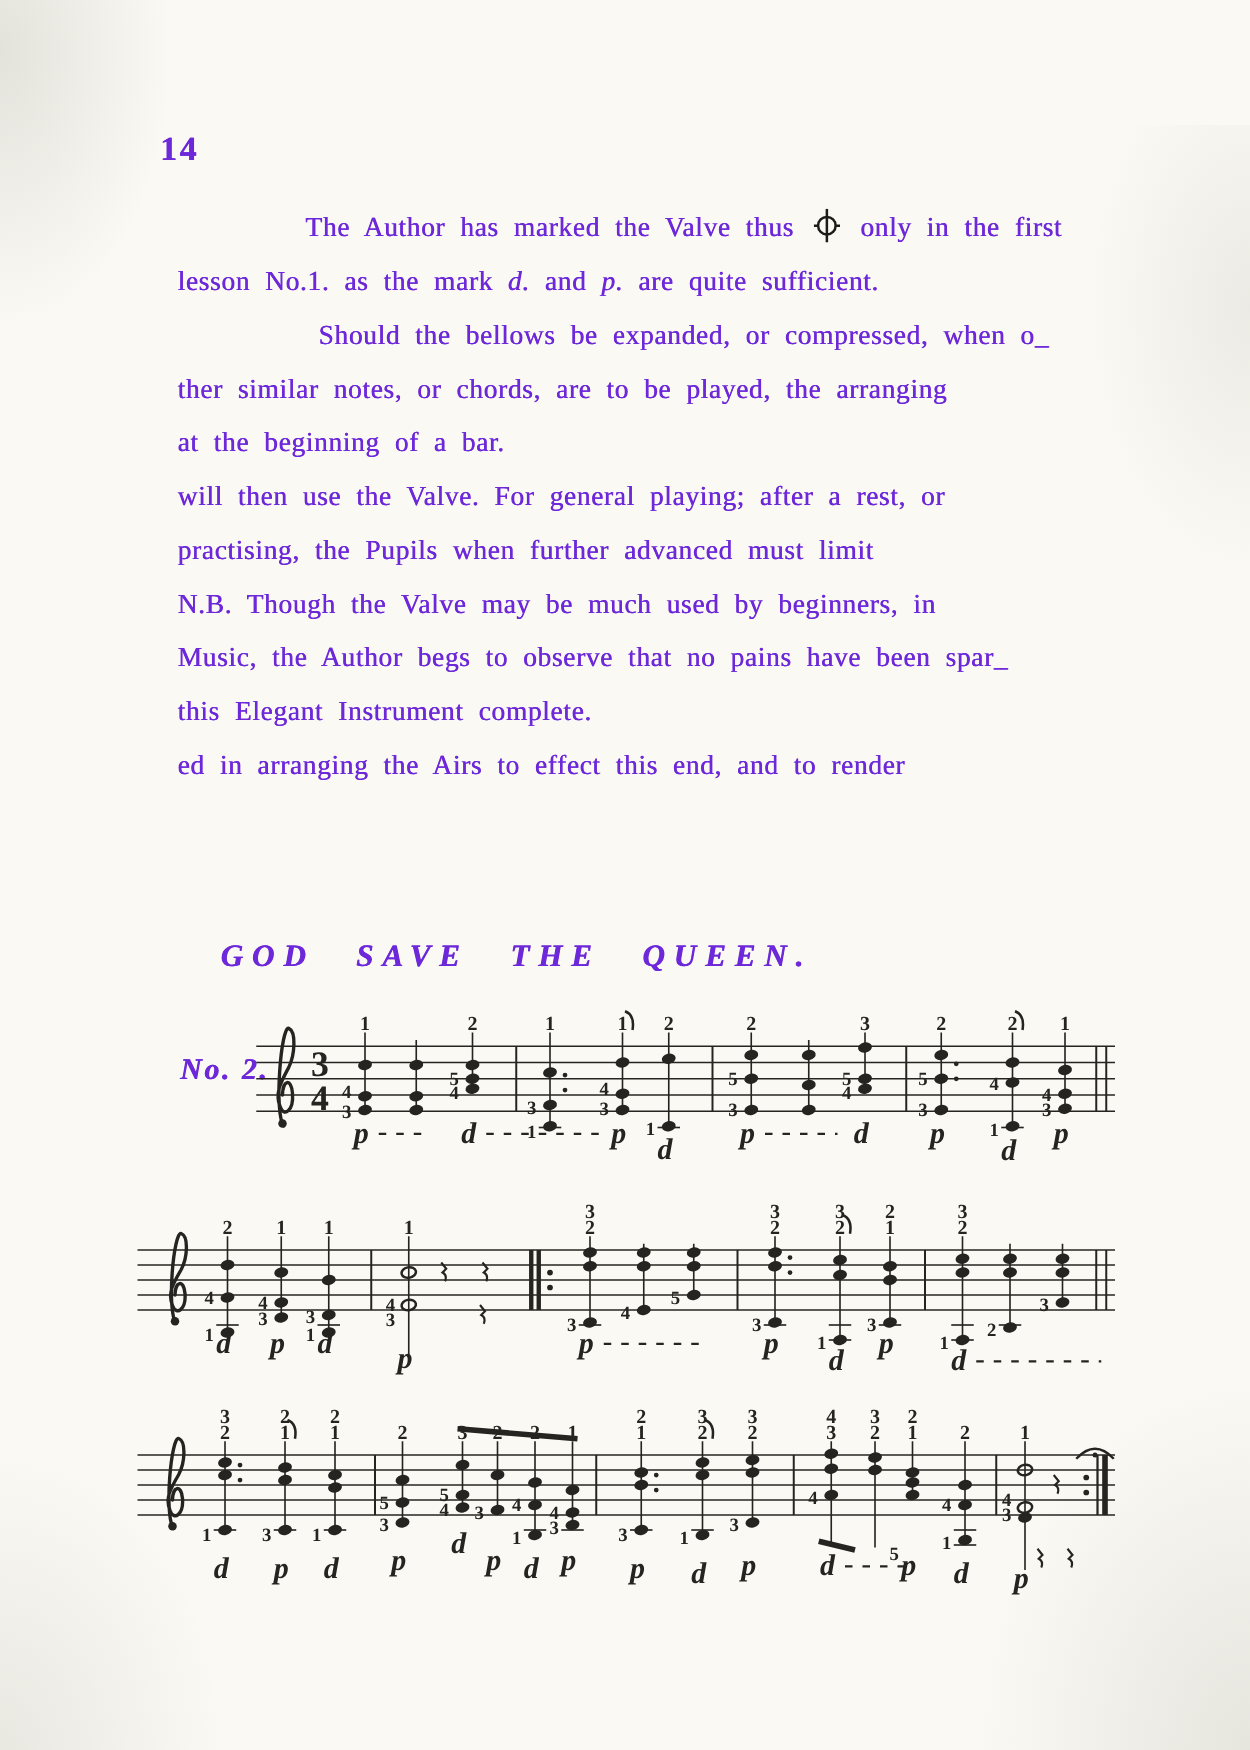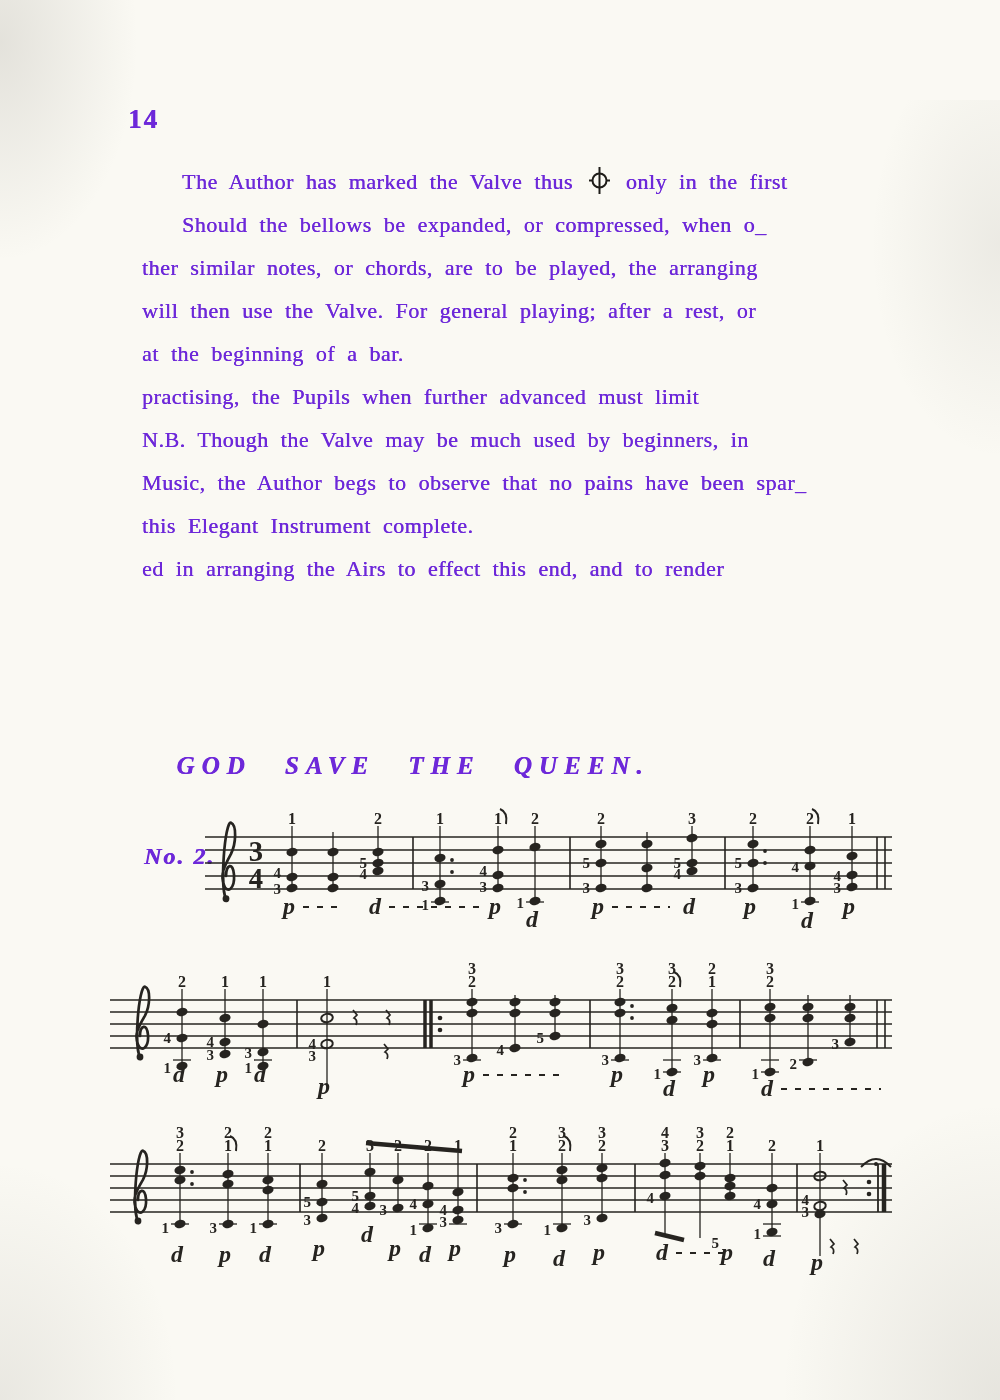--- a/index.html
+++ b/index.html
@@ -8,21 +8,21 @@
   .shade{position:absolute;pointer-events:none;}
   .sh-tl{left:0;top:0;width:150px;height:280px;background:radial-gradient(ellipse at 0% 15%,rgba(110,105,95,.16),transparent 65%);}
   .sh-tr{right:0;top:100px;width:130px;height:360px;background:radial-gradient(ellipse at 100% 40%,rgba(110,105,95,.10),transparent 70%);}
   .sh-br{right:0;bottom:0;width:220px;height:300px;background:radial-gradient(ellipse at 100% 100%,rgba(110,105,95,.14),transparent 70%);}
   .sh-bl{left:0;bottom:0;width:180px;height:240px;background:radial-gradient(ellipse at 0% 100%,rgba(110,105,95,.12),transparent 70%);}
   .page-number{position:absolute;left:128px;top:104px;font-size:27px;font-weight:700;
         letter-spacing:2px;text-shadow:.4px 0 0 currentColor;}
   .text-block{position:absolute;left:142px;top:160px;width:770px;}
   .text-block p{margin:0;height:43px;line-height:43px;font-size:22px;white-space:nowrap;
         word-spacing:6px;letter-spacing:.5px;text-shadow:.35px 0 0 currentColor;}
-  .text-block p.indent{text-indent:40px;}
+  .text-block p.indent{text-indent:40px;text-align:center;}
   .text-block em{font-style:italic;}
   .valve{display:inline-block;vertical-align:-5px;margin:0 4px;}
   .piece-title{position:absolute;left:140px;top:752px;width:546px;margin:0;text-align:center;
         font-size:25px;font-style:italic;font-weight:700;letter-spacing:7px;word-spacing:20px;
         text-shadow:.4px 0 0 currentColor;}
   .no-label{position:absolute;left:124px;top:843px;font-style:italic;font-weight:700;
         font-size:24px;letter-spacing:2px;text-shadow:.4px 0 0 currentColor;margin-left:20px;}
   #music-svg{position:absolute;left:0;top:0;width:1000px;height:1400px;}
 </style>
 </head>
@@ -38,24 +38,25 @@
 
   <div class="text-block">
     <p class="indent"><span>The Author has marked the Valve thus </span><svg class="valve" width="21" height="27" viewBox="0 0 21 27">
           <g stroke="#1e1c18" stroke-width="2" fill="none">
             <line x1="10.5" y1="0" x2="10.5" y2="27"></line>
             <circle cx="10.5" cy="13.5" r="7"></circle>
             <line x1="0" y1="13.5" x2="3.5" y2="13.5"></line>
             <line x1="17.5" y1="13.5" x2="21" y2="13.5"></line>
           </g>
         </svg><span> only in the first</span></p>
+    <p><span>lesson No.1. as the mark </span><em>d.</em><span> and </span><em>p.</em><span> are quite sufficient.</span></p>
     <p class="indent">Should the bellows be expanded, or compressed, when o_</p>
     <p>ther similar notes, or chords, are to be played, the arranging</p>
+    <p>at the beginning of a bar.</p>
     <p>will then use the Valve. For general playing; after a rest, or</p>
-    <p>at the beginning of a bar.</p>
     <p>practising, the Pupils when further advanced must limit</p>
     <p>N.B. Though the Valve may be much used by beginners, in</p>
     <p>Music, the Author begs to observe that no pains have been spar_</p>
     <p>this Elegant Instrument complete.</p>
     <p>ed in arranging the Airs to effect this end, and to render</p>
   </div>
 
   <h2 class="piece-title">GOD SAVE THE QUEEN.</h2>
   <div class="no-label">No. 2.</div>
 

